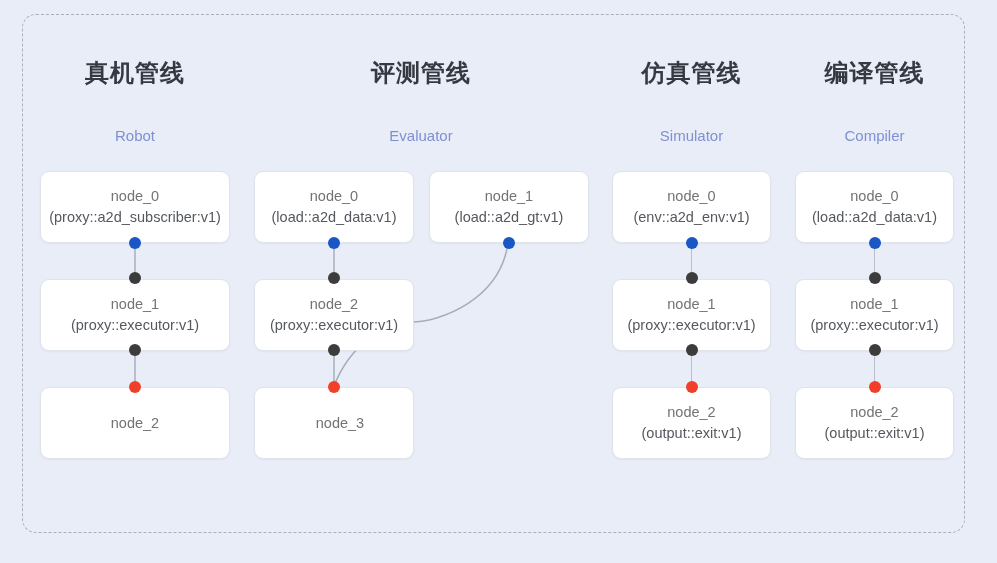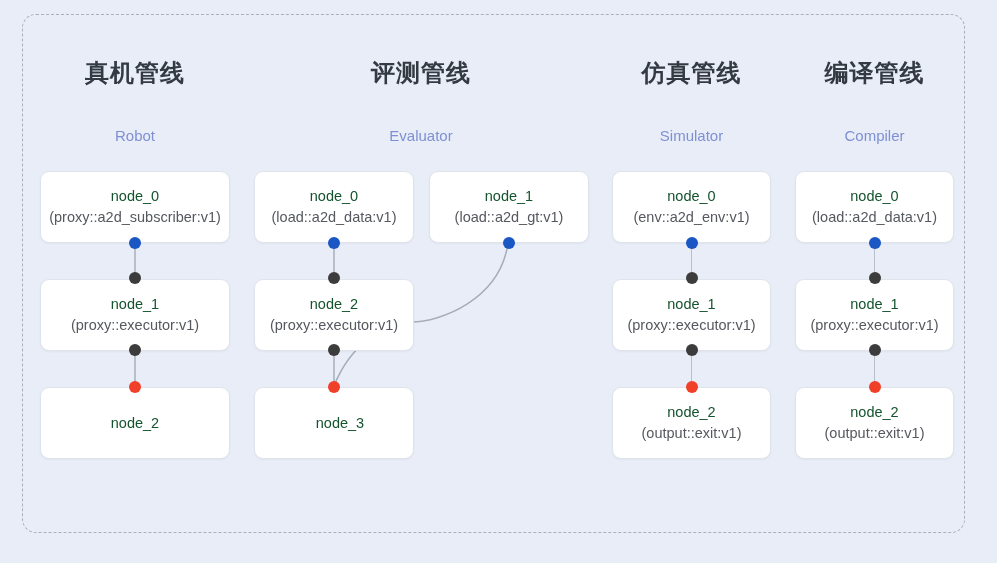--- a/index.html
+++ b/index.html
@@ -65,21 +65,21 @@
     border-radius: 9px;
     box-shadow: 0 1px 2px rgba(40, 50, 80, 0.05);
     display: flex;
     flex-direction: column;
     align-items: center;
     justify-content: center;
     z-index: 3;
   }
   .node-title {
     font-size: 14.5px;
-    color: #14532d;
+    color: #737373;
     line-height: 21px;
     white-space: nowrap;
   }
   .node-sub {
     font-size: 14.5px;
     color: #55585e;
     line-height: 21px;
     white-space: nowrap;
   }
   

